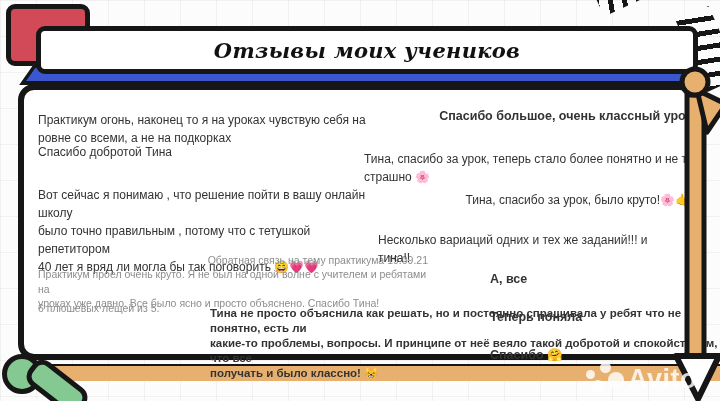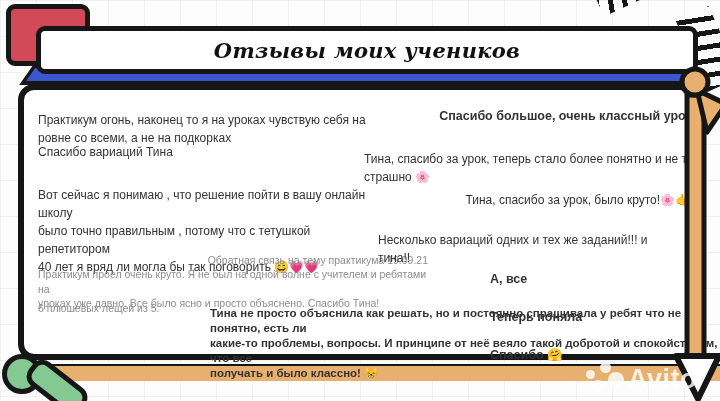--- a/index.html
+++ b/index.html
@@ -75,21 +75,21 @@
 
   <svg class="right-arrow-svg" viewBox="650 48 70 353" xmlns="http://www.w3.org/2000/svg">
     <rect x="687" y="95" width="17" height="265" fill="#e8b06e" stroke="#161616" stroke-width="5"></rect>
     <path d="M 697 90 L 726 104 L 707 132 Z" fill="#e8b06e" stroke="#161616" stroke-width="5" stroke-linejoin="round"></path>
     <circle cx="695" cy="82" r="13" fill="#e8b06e" stroke="#161616" stroke-width="5"></circle>
     <path d="M 676 356 L 719 356 L 698 399 Z" fill="#ffffff" stroke="#161616" stroke-width="6" stroke-linejoin="round"></path>
   </svg>
 
   <div class="txt" style="left:38px;top:99px;width:330px;margin-top:12px;">Практикум огонь, наконец то я на уроках чувствую себя на
 ровне со всеми, а не на подкорках</div>
-  <div class="txt" style="left:38px;top:143px;width:330px;">Спасибо вариаций Тина</div>
+  <div class="txt" style="left:38px;top:143px;width:330px;">Спасибо добротой Тина</div>
   <div class="txt" style="left:38px;top:186px;width:340px;">Вот сейчас я понимаю , что решение пойти в вашу онлайн школу
 было точно правильным , потому что с тетушкой репетитором
 40 лет я вряд ли могла бы так поговорить 😄💗💗</div>
   <div class="txt gray" style="left:38px;top:253px;width:390px;text-align:right;">Обратная связь на тему практикума 19.09.21</div>
   <div class="txt gray" style="left:38px;top:267px;width:400px;">Практикум проел очень круто. Я не был на одной волне с учителем и ребятами на
 уроках уже давно. Все было ясно и просто объяснено. Спасибо Тина!</div>
   <div class="txt gray" style="left:38px;top:301px;width:300px;">6 плюшевых лещей из 5.</div>
 
   <div class="txt bold r-align" style="left:400px;top:107px;width:292px;font-size:12.5px;">Спасибо большое, очень классный урок</div>
   <div class="txt" style="left:364px;top:150px;width:335px;">Тина, спасибо за урок, теперь стало более понятно и не так

